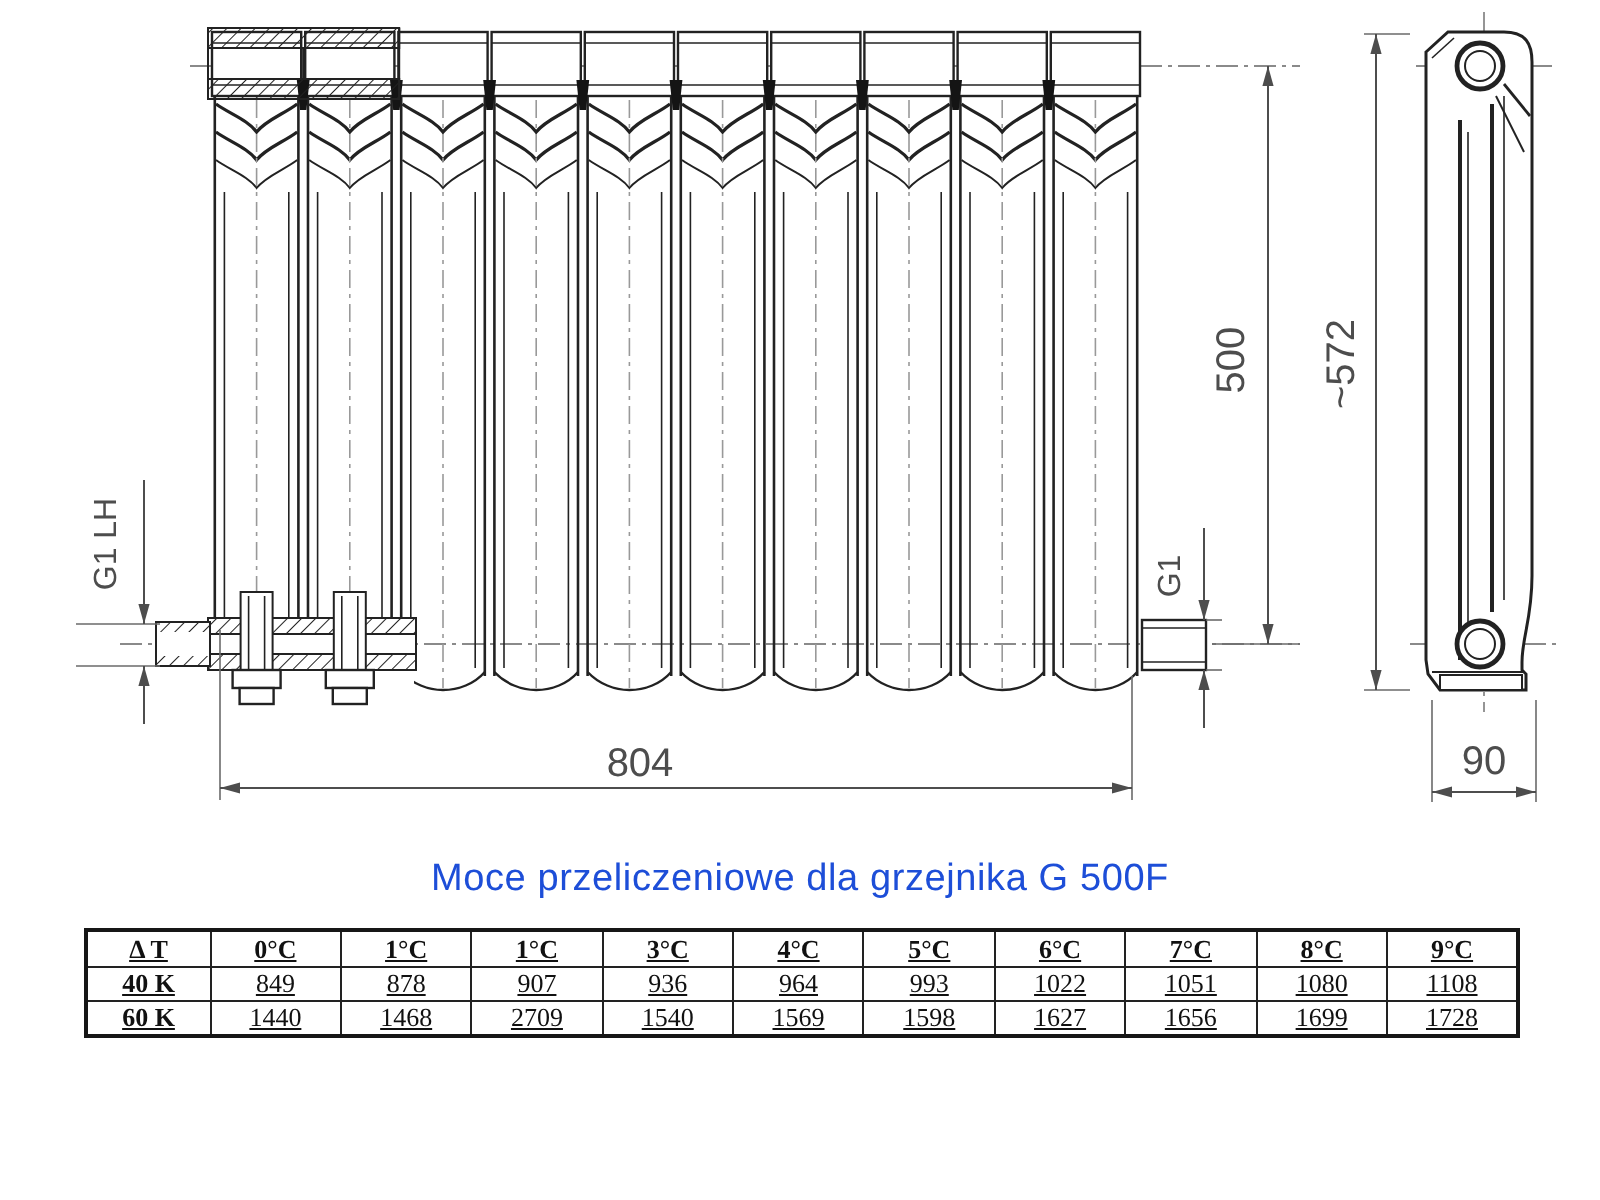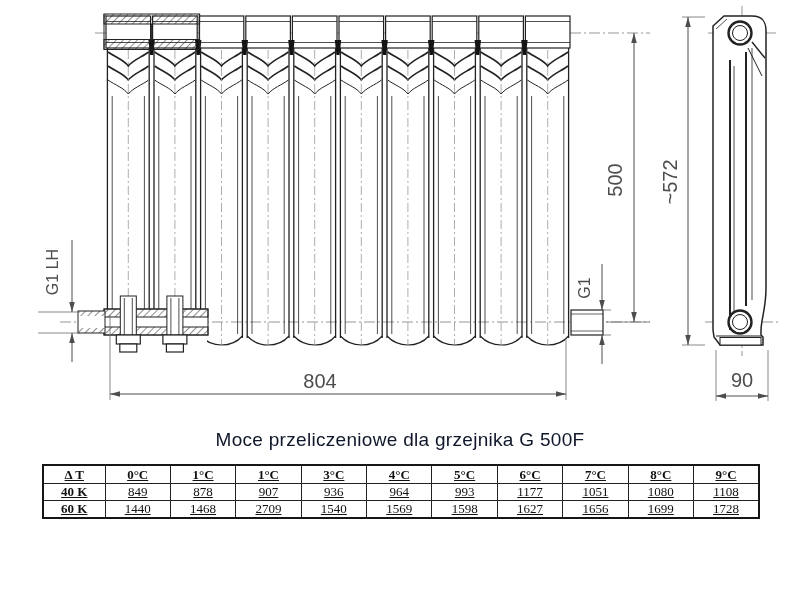--- a/index.html
+++ b/index.html
@@ -8,21 +8,21 @@
   svg{position:absolute;left:0;top:0;}
   .ln{stroke:#222;fill:none;}
   .hatched{fill:url(#hatch);stroke:#222;stroke-width:1;}
   .dim{stroke:#4d4d4d;stroke-width:1;fill:none;}
   .ext{stroke:#6a6a6a;stroke-width:0.8;fill:none;}
   .cl{stroke:#8a8a8a;stroke-width:0.9;fill:none;stroke-dasharray:11 3 2 3;}
   .dim-text{fill:#4d4d4d;font-family:"Liberation Sans",sans-serif;font-size:20px;}
   .dim-text-sm{fill:#4d4d4d;font-family:"Liberation Sans",sans-serif;font-size:16px;}
   .arr{fill:#4d4d4d;}
   .ttl{position:absolute;top:429px;left:0;width:800px;text-align:center;
-       font:19px "Liberation Sans",sans-serif;color:#0f172a;letter-spacing:.3px;}
+       font:19px "Liberation Sans",sans-serif;color:#1d4ed8;letter-spacing:.3px;}
   .tbl{position:absolute;left:42px;top:464px;width:718px;border-collapse:collapse;
        table-layout:fixed;font:13px "Liberation Serif",serif;color:#111;
        border:2px solid #161616;text-decoration:underline;}
   .tbl th,.tbl td{border:1px solid #222;text-align:center;padding:0;height:14px;
        font-weight:normal;overflow:hidden;}
   .tbl thead th{font-weight:bold;height:17px;}
   .tbl .rl{font-weight:bold;}
 </style>
 </head>
 <body>
@@ -241,21 +241,21 @@
   </thead>
   <tbody>
     <tr>
       <td class="rl">40 K</td>
       <td>849</td>
       <td>878</td>
       <td>907</td>
       <td>936</td>
       <td>964</td>
       <td>993</td>
-      <td>1177</td>
+      <td>1022</td>
       <td>1051</td>
       <td>1080</td>
       <td>1108</td>
     </tr>
     <tr>
       <td class="rl">60 K</td>
       <td>1440</td>
       <td>1468</td>
       <td>2709</td>
       <td>1540</td>

